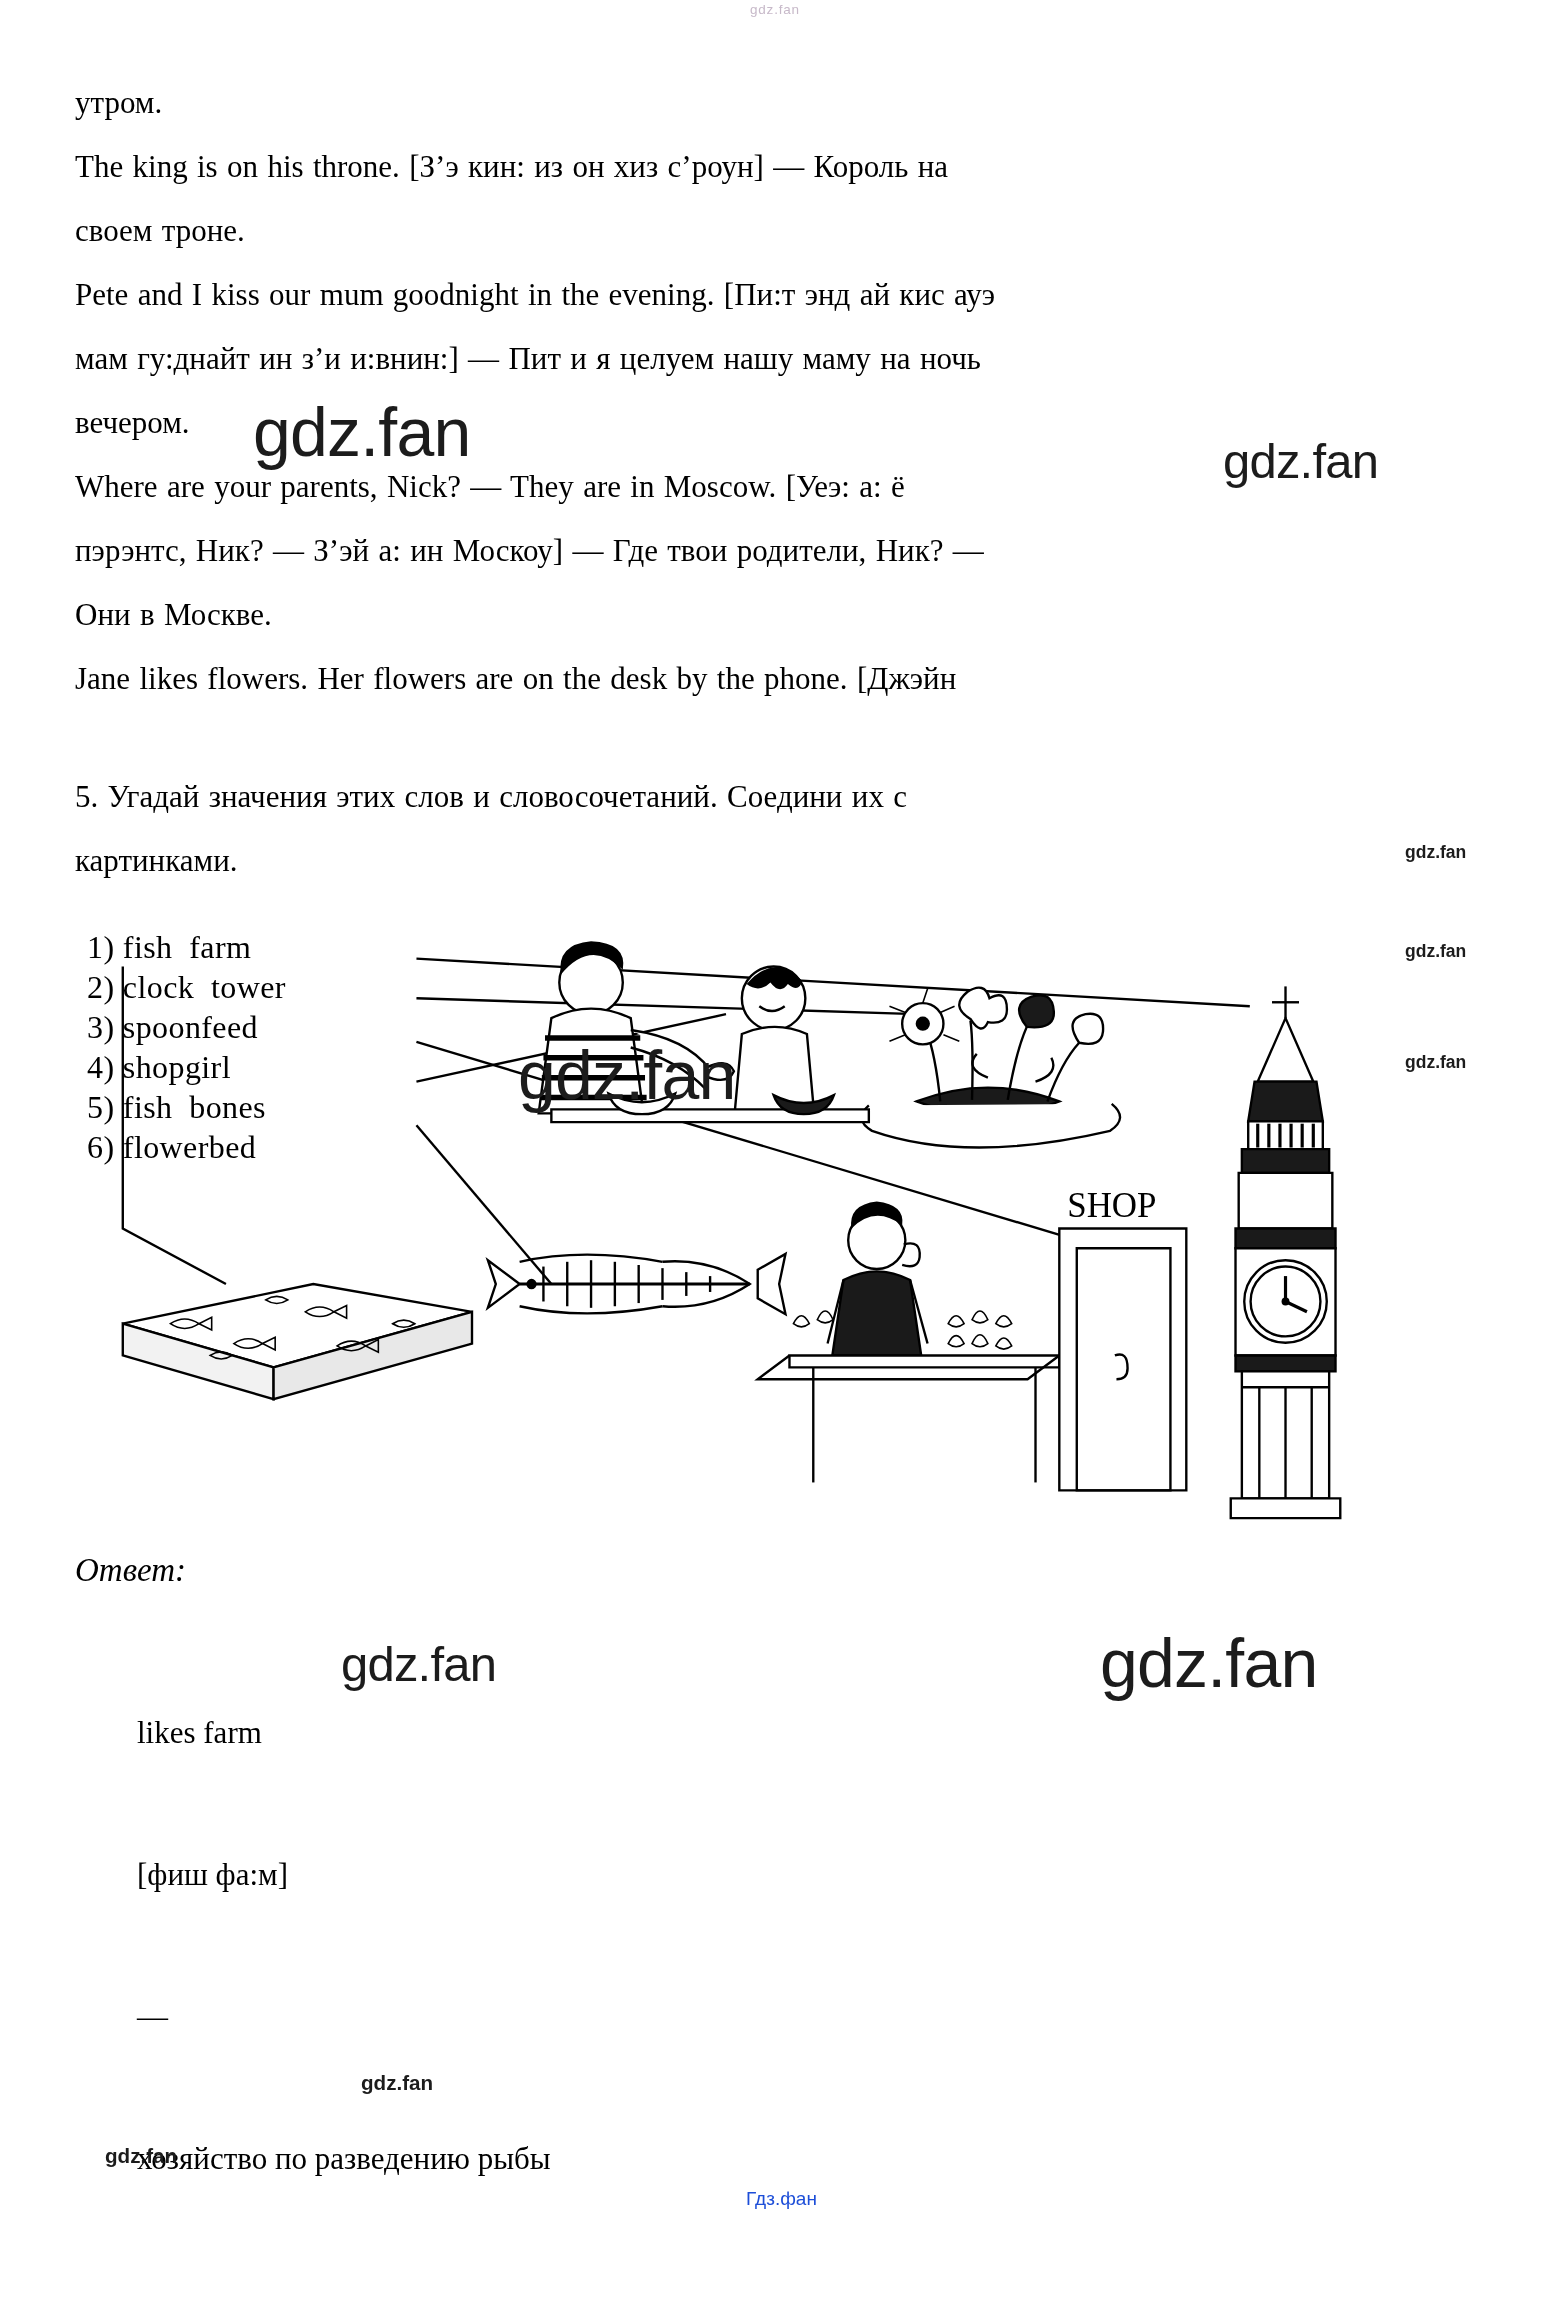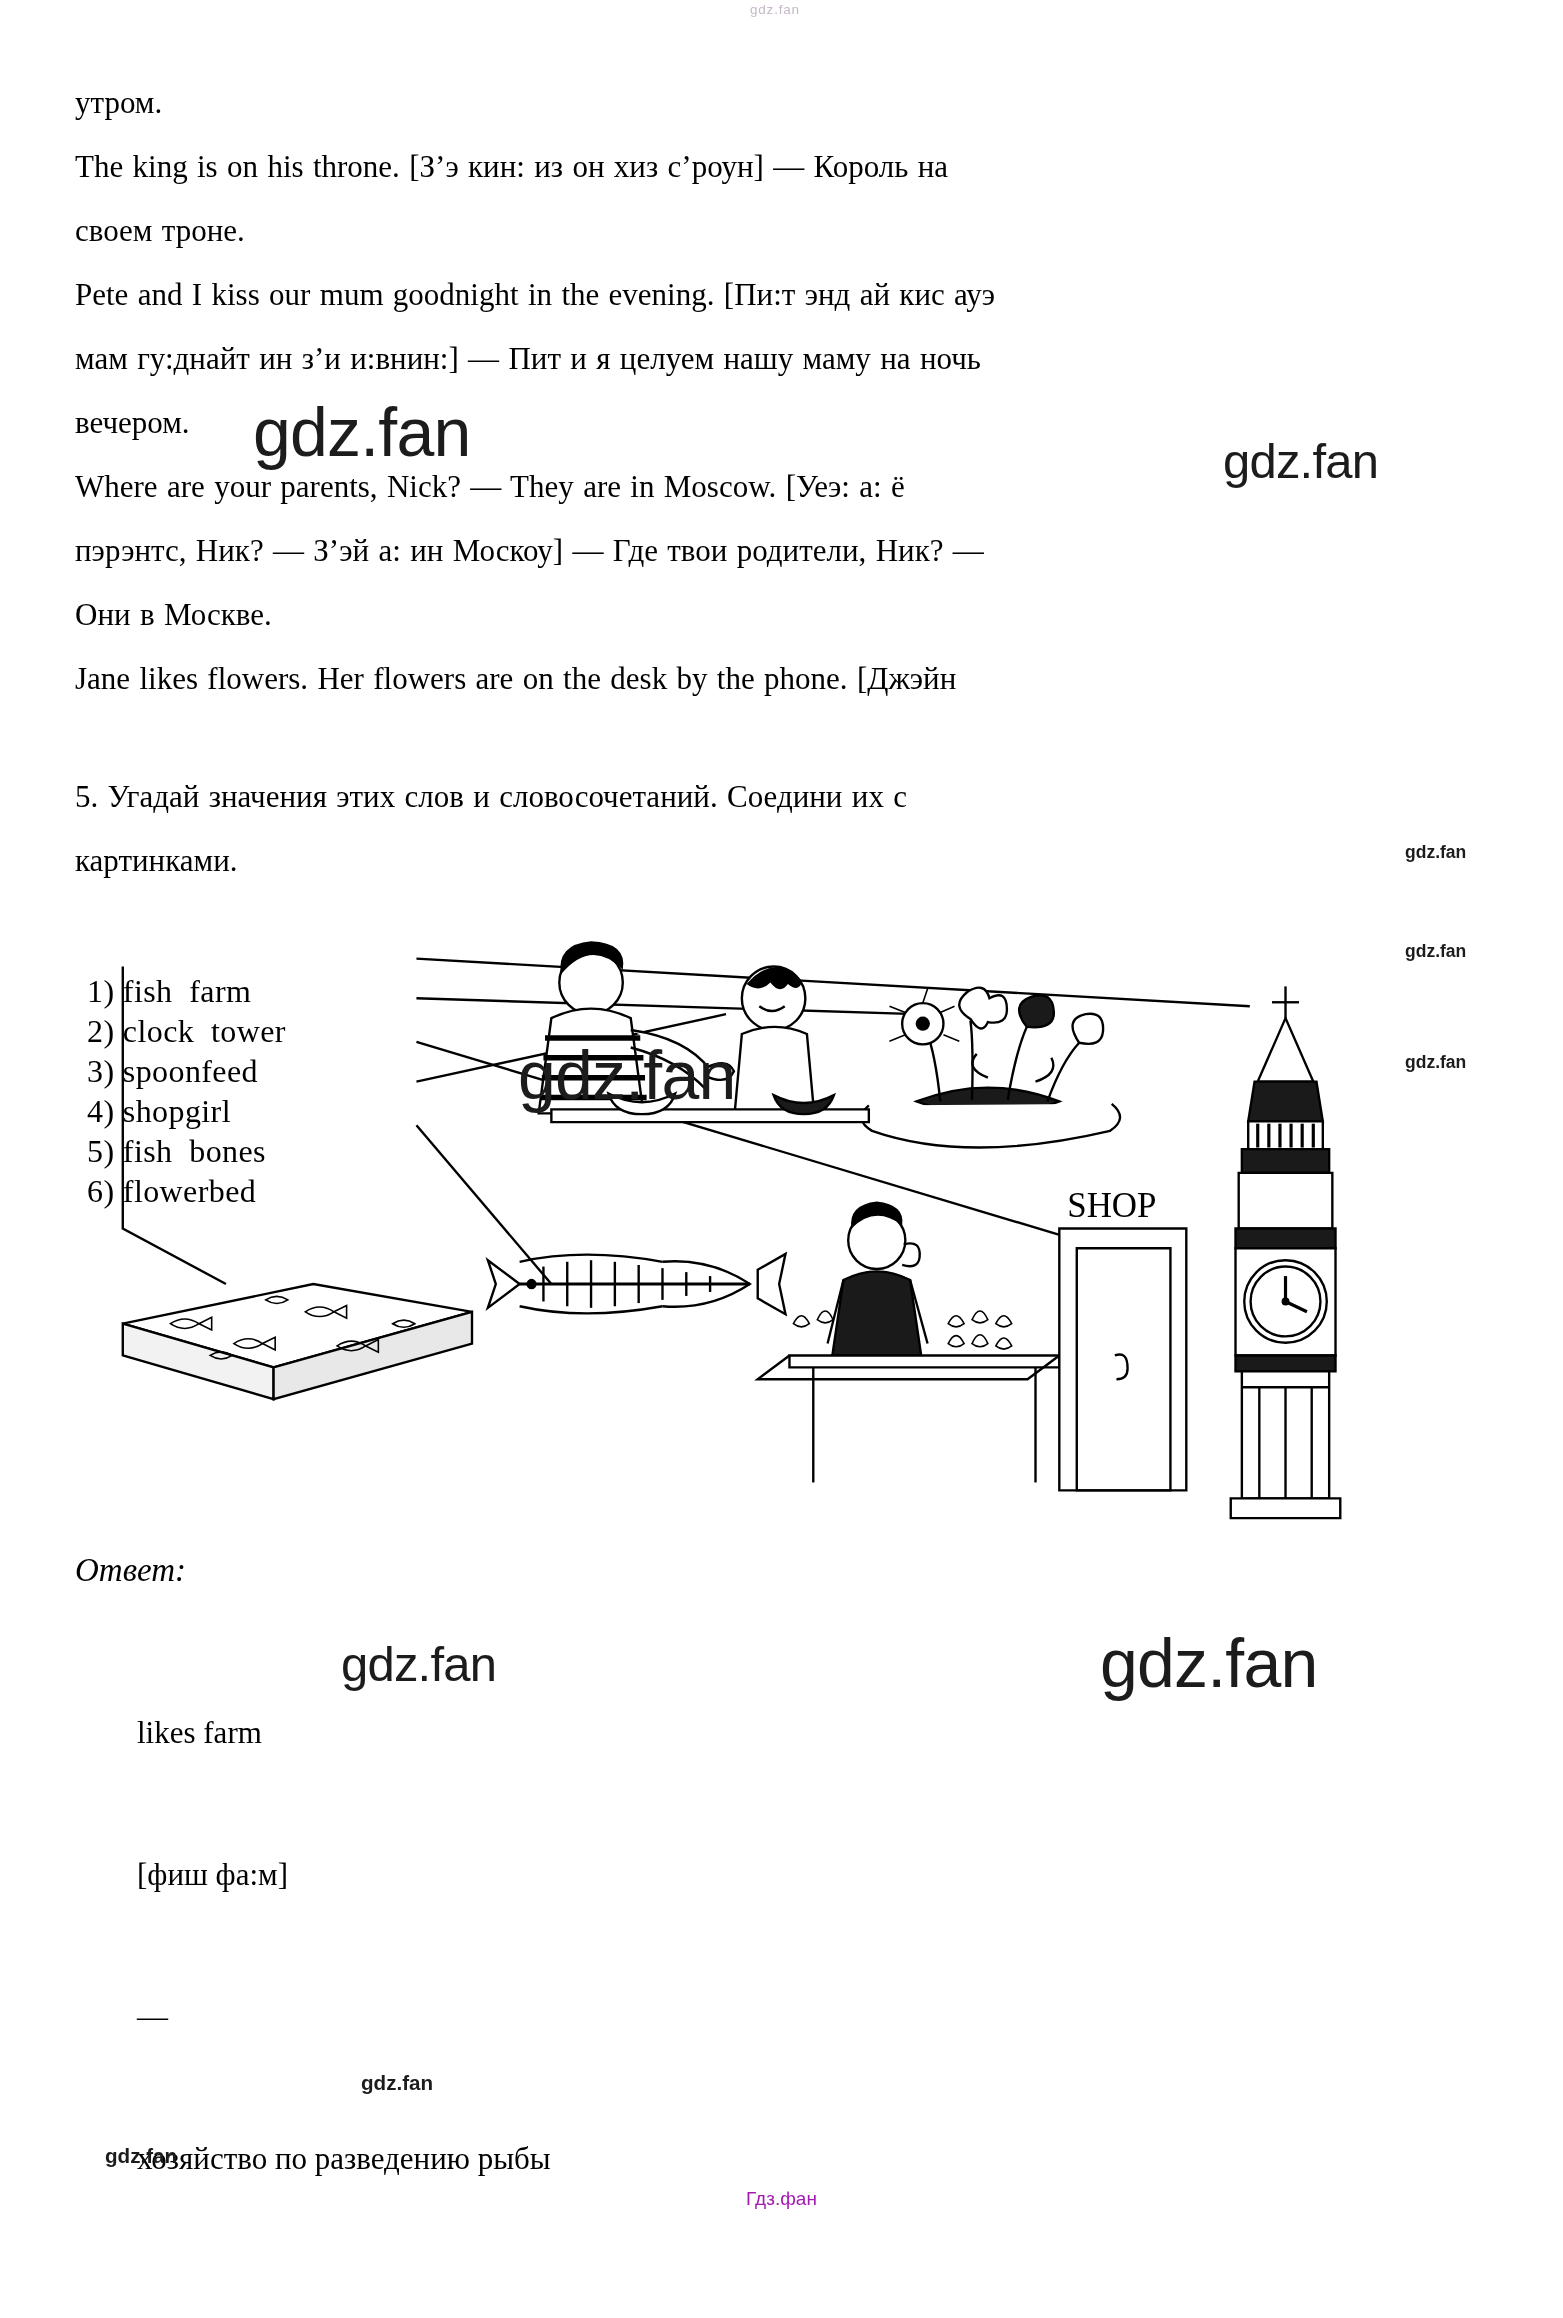--- a/index.html
+++ b/index.html
@@ -61,21 +61,20 @@
   }
   .fig-list {
     position: absolute;
     left: 12px;
     top: 16px;
     font-family: "Liberation Serif", serif;
     font-size: 32px;
     line-height: 40px;
     letter-spacing: 0.4px;
     z-index: 5;
-    margin-top: 44px;
   }
   .fig-list div { white-space: pre; }
   svg.art { position: absolute; left: 0; top: 0; }
   
   .answer-label {
     margin-top: 8px;
     font-style: italic;
     font-size: 33px;
     line-height: 48px;
   }
@@ -101,21 +100,21 @@
   .wm-med { font-size: 49px; letter-spacing: -0.8px; }
   .wm-sm  { font-size: 17.5px; font-weight: bold; }
   .wm-xs  { font-size: 20.6px; font-weight: bold; }
   .footer-mark {
     position: absolute;
     left: 0; right: 0;
     bottom: 22px;
     text-align: center;
     font-family: "Liberation Sans", sans-serif;
     font-size: 19px;
-    color: #a21caf;
+    color: #1d4ed8;
   }
 </style>
 </head>
 <body>
 
 <div class="page">
 
   <div class="top-mark">gdz.fan</div>
 
   <div class="content">

